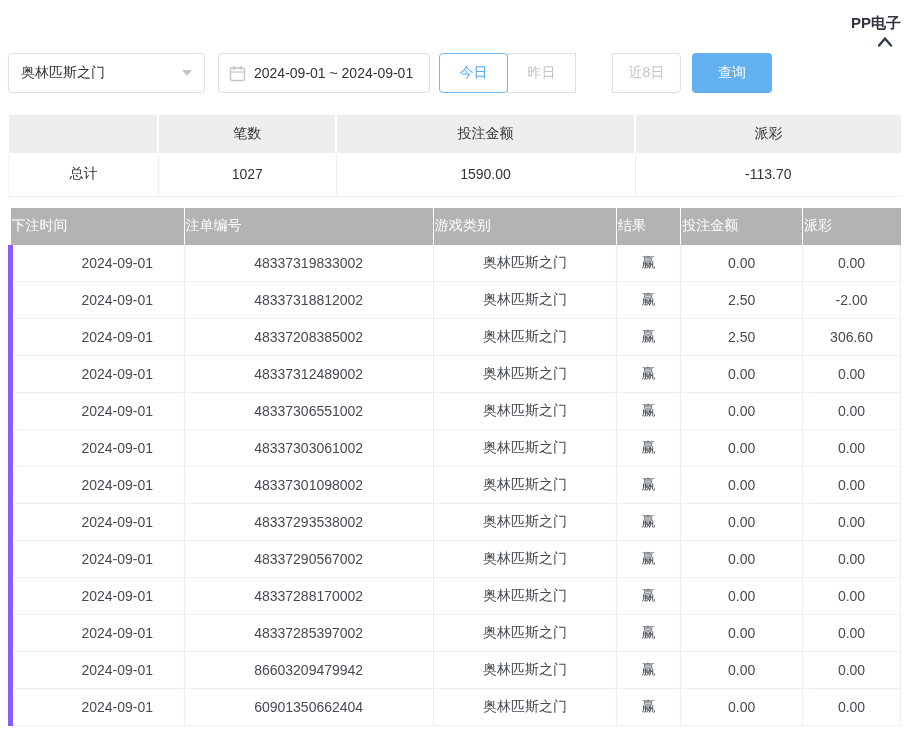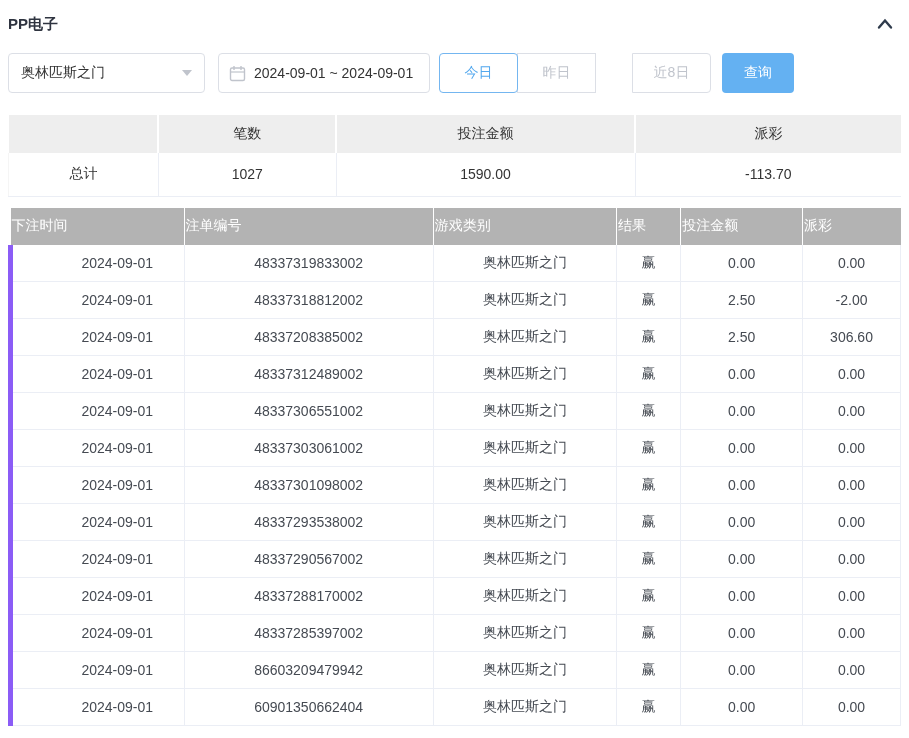--- a/index.html
+++ b/index.html
@@ -6,21 +6,21 @@
   html, body { margin: 0; padding: 0; }
   body {
     width: 909px; height: 738px; overflow: hidden;
     background: #ffffff;
     font-family: "Liberation Sans", "DejaVu Sans", sans-serif;
     font-size: 14px; color: #333;
   }
   .page { padding: 14px 8px 0 8px; }
 
   
-  .panel-header { display: flex; justify-content: space-between; align-items: center; height: 20px; }
+  .panel-header { display: flex; justify-content: space-between; align-items: flex-end; height: 20px; flex-direction: column; }
   .panel-title { font-size: 15px; font-weight: bold; color: #2f3440; }
   .collapse-btn { margin-right: 6px; cursor: pointer; display: flex; align-items: center; }
 
   
   .filters { margin-top: 19px; display: flex; align-items: center; height: 40px; }
   .select {
     width: 197px; height: 40px; border: 1px solid #dcdfe6; border-radius: 4px;
     display: flex; align-items: center; justify-content: space-between;
     padding: 0 12px; background: #fff; cursor: pointer;
   }
@@ -29,32 +29,32 @@
     border-right: 5px solid transparent; border-top: 6px solid #c0c4cc;
   }
   .datebox {
     margin-left: 13px; width: 212px; height: 40px; border: 1px solid #dcdfe6;
     border-radius: 4px; display: flex; align-items: center; padding: 0 10px;
     background: #fff; cursor: pointer;
   }
   .datebox .cal { flex: 0 0 auto; margin-right: 8px; display: flex; }
   .btn-group { margin-left: 9px; display: flex; }
   .qbtn {
-    width: 79px; height: 40px; border: 1px solid #dcdfe6; background: #fff;
+    width: 69px; height: 40px; border: 1px solid #dcdfe6; background: #fff;
     color: #c0c4cc; font-size: 14px; font-family: inherit; margin-left: -1px;
     cursor: pointer; padding: 0;
   }
   .qbtn:first-child { border-radius: 4px 0 0 4px; margin-left: 0; }
   .qbtn:last-child { border-radius: 0 4px 4px 0; margin-left: 36px; }
   .qbtn.active {
     color: #53a8ee; border-color: #74b6f0; border-radius: 4px;
     position: relative; z-index: 1;
   }
   .search-btn {
-    margin-left: 11px; width: 72px; height: 40px; background: #64b1f2;
+    margin-left: 11px; width: 80px; height: 40px; background: #64b1f2;
     border: none; border-radius: 4px; color: #fff; font-size: 14px;
     font-family: inherit; cursor: pointer;
   }
 
   
   table { border-collapse: collapse; width: 100%; table-layout: fixed; }
   .summary { margin-top: 22px; }
   .summary th {
     background: #eeeeee; height: 38px; font-weight: normal; font-size: 14px;
     color: #333; text-align: center; border-right: 2px solid #fff;

